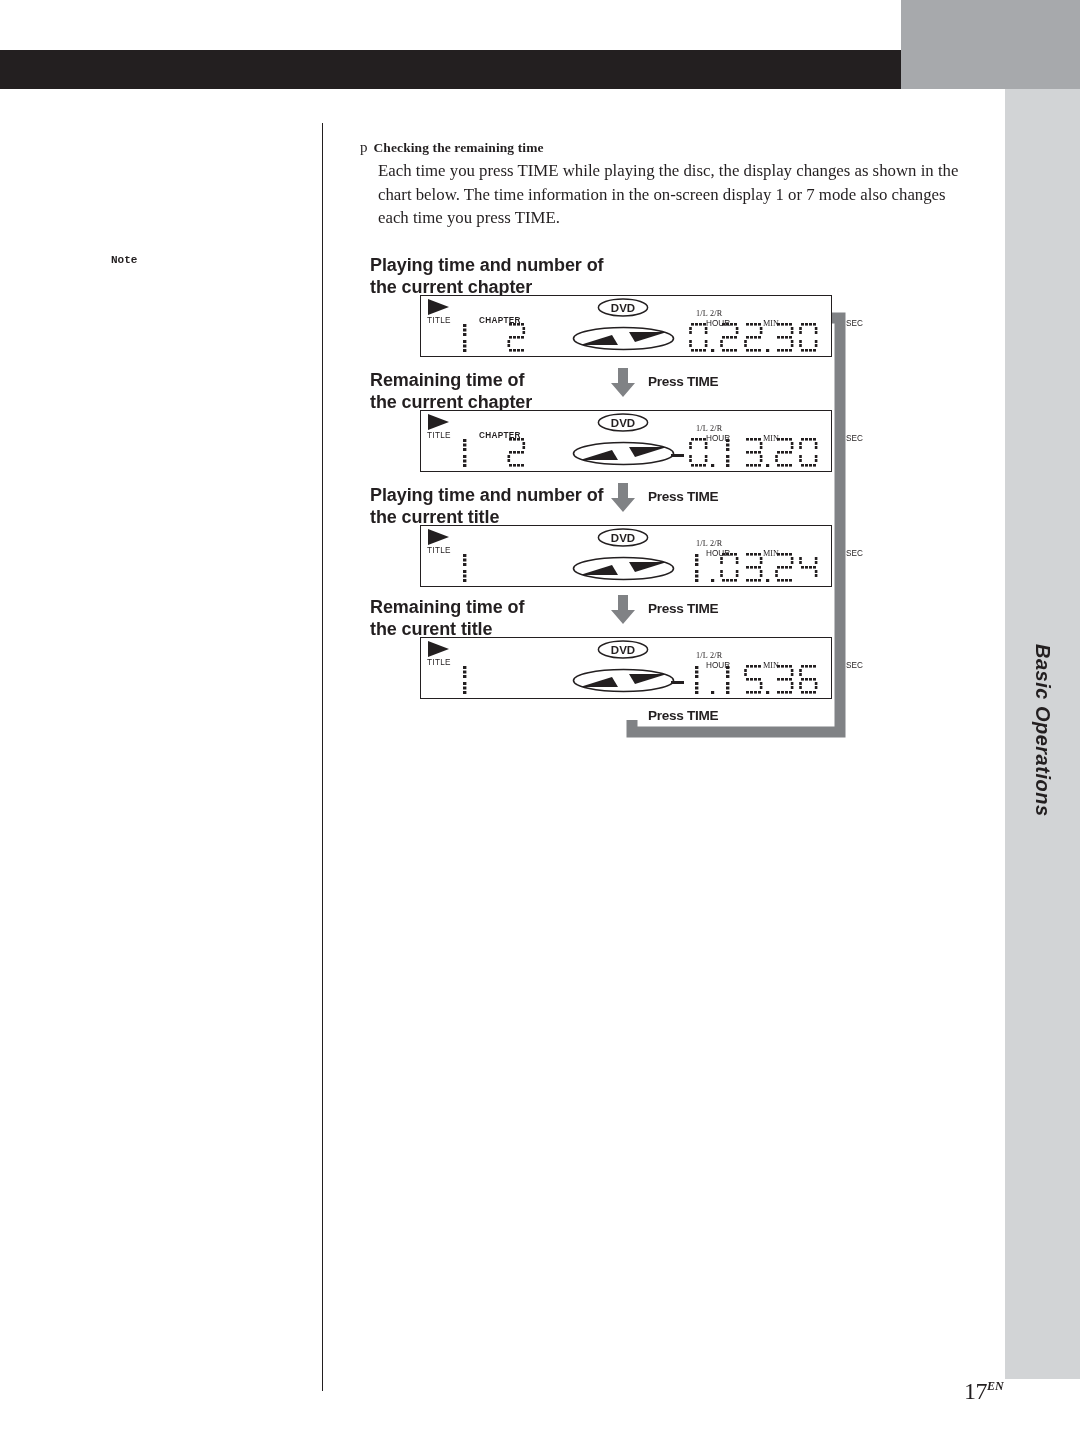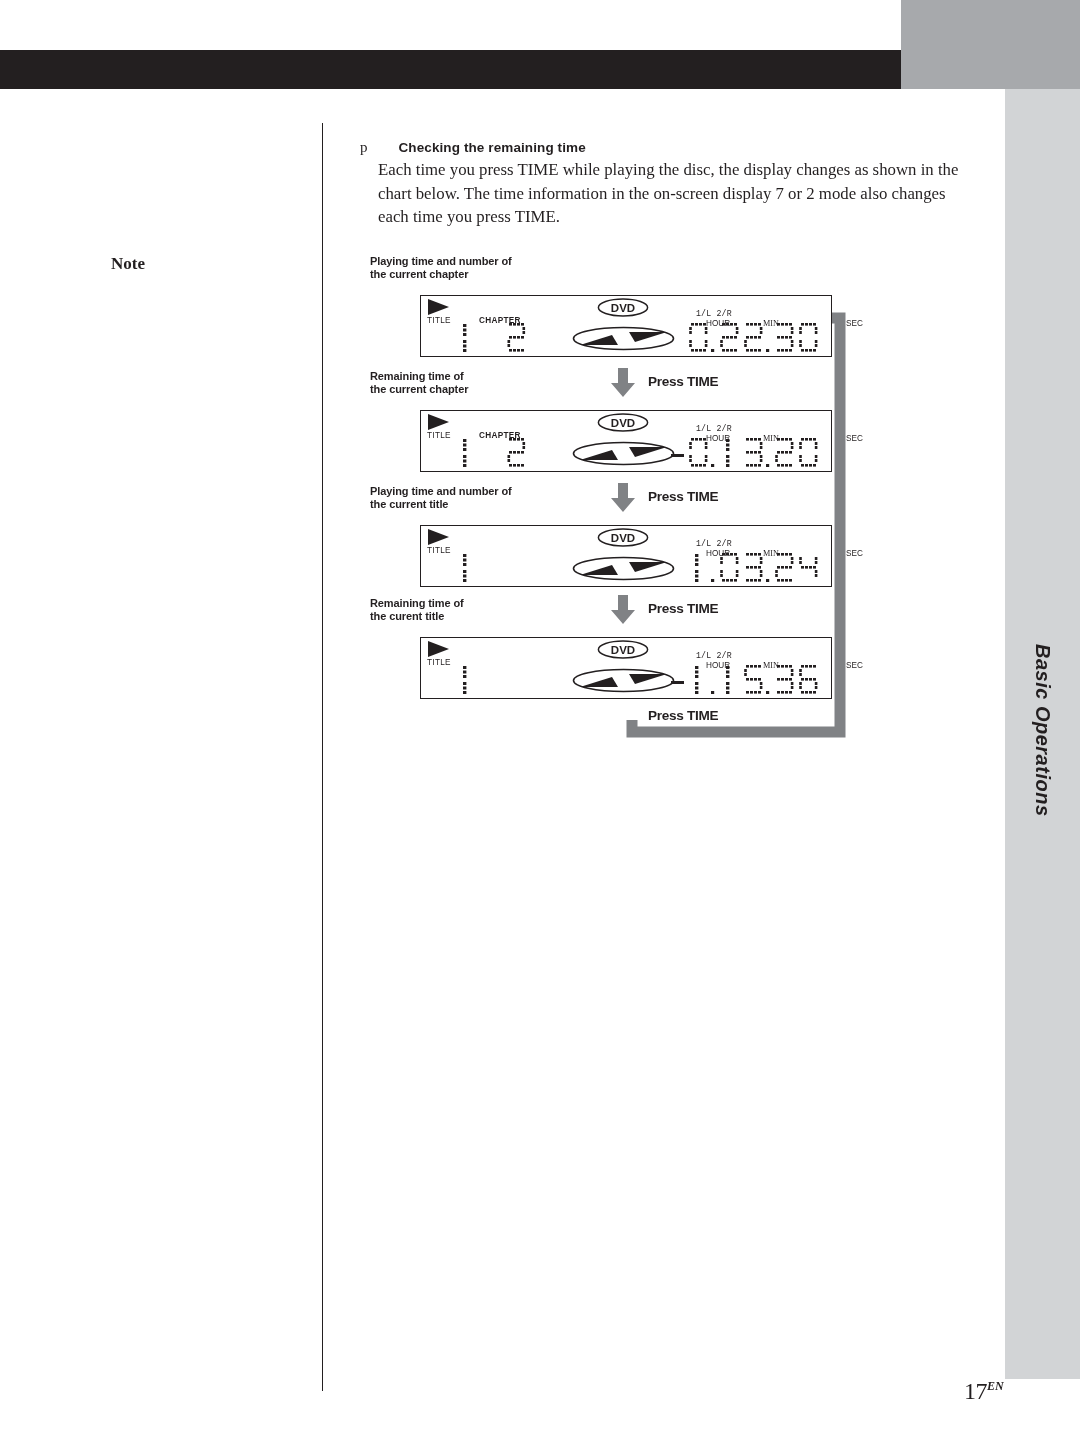--- a/index.html
+++ b/index.html
@@ -69,23 +69,23 @@
     transform: none;
   }
 
   
   .note-block {
     position: absolute;
     left: 72px; top: 254px;
     width: 250px;
   }
   .note-title {
-    font-family: Liberation Serif, serif;
+    font-family: Liberation Mono, monospace;
     font-weight: bold;
-    font-size: 17px;
+    font-size: 11px;
     color: #231f20;
     margin: 0 0 2px 0;
     padding-left: 39px;
   }
   .note-body {
     font-family: "Liberation Serif", serif;
     font-size: 16.5px;
     line-height: 1.38;
     color: #231f20;
     margin: 0;
@@ -102,26 +102,25 @@
     align-items: baseline;
     gap: 6px;
   }
   .bullet-p {
     font-family: "Liberation Serif", serif;
     font-size: 15px;
     color: #231f20;
     line-height: 1;
   }
   .intro-title {
-    font-family: Liberation Sans, sans-serif;
+    font-family: Liberation Serif, serif;
     font-weight: bold;
     font-size: 13.5px;
     color: #231f20;
     letter-spacing: 0.1px;
-    margin-left: 25px;
   }
   .intro-body {
     font-family: "Liberation Serif", serif;
     font-size: 16.8px;
     line-height: 1.4;
     color: #231f20;
     margin: 3px 0 0 18px;
   }
 
   
@@ -131,21 +130,21 @@
     width: 520px; height: 500px;
   }
 
   .step { position: absolute; left: 0; width: 520px; }
 
   .step-label {
     position: absolute;
     left: 0;
     font-family: "Liberation Sans", sans-serif;
     font-weight: bold;
-    font-size: 11px;
+    font-size: 18px;
     line-height: 1.22;
     color: #231f20;
     white-space: pre-line;
     letter-spacing: -0.1px;
   }
 
   .press-time {
     position: absolute;
     font-family: "Liberation Sans", sans-serif;
     font-weight: bold;
@@ -190,21 +189,21 @@
     font-size: 8.2px;
     font-family: "Liberation Sans", sans-serif;
     color: #231f20;
     letter-spacing: 0.3px;
     font-weight: bold;
   }
   .lbl-lr {
     position: absolute;
     left: 275px; top: 13px;
     font-size: 8.2px;
-    font-family: Liberation Mono, monospace;
+    font-family: Liberation Serif, serif;
     color: #231f20;
     letter-spacing: 0.2px;
   }
   .lbl-hour {
     position: absolute;
     left: 285px; top: 23px;
     font-size: 8.2px;
     font-family: "Liberation Sans", sans-serif;
     color: #231f20;
   }
@@ -300,21 +299,21 @@
 
 <div class="note-block">
   <p class="note-title">Note</p>
 </div>
 
 <div class="intro-wrap">
   <div class="intro-head">
     <span class="bullet-p">p</span>
     <span class="intro-title">Checking the remaining time</span>
   </div>
-  <p class="intro-body">Each time you press TIME while playing the disc, the display changes as shown in the chart below.  The time information in the on-screen display 7 or 2 mode also changes each time you press TIME.</p>
+  <p class="intro-body">Each time you press TIME while playing the disc, the display changes as shown in the chart below.  The time information in the on-screen display 1 or 7 mode also changes each time you press TIME.</p>
 </div>
 
 <div class="diagram">
 
   <svg class="loop" viewBox="0 0 520 500">
     <path d="M 262 470 L 262 482 L 470 482 L 470 68 L 276 68" fill="none" stroke="#808285" stroke-width="11"></path>
     <polygon points="276,52 276,84 248,68" fill="#808285"></polygon>
   </svg>
 
   <div class="step" style="top:0px;">

